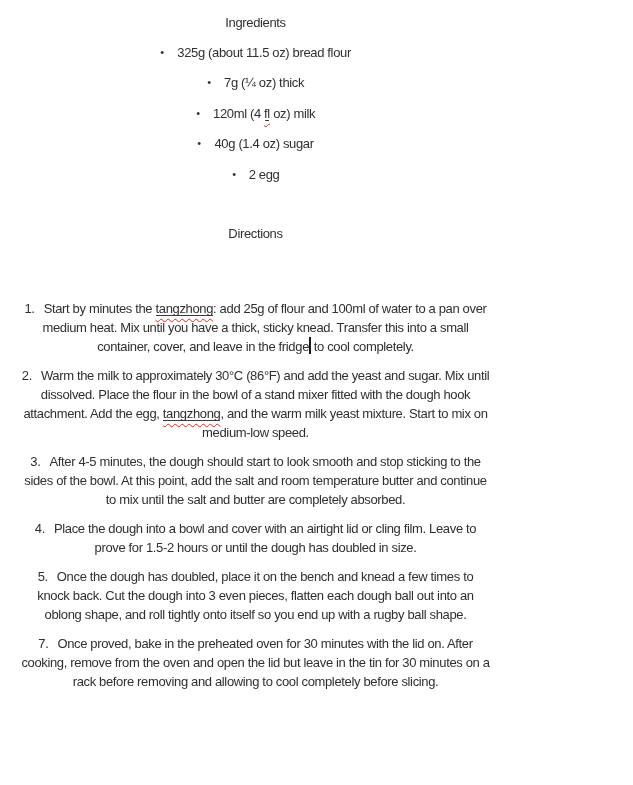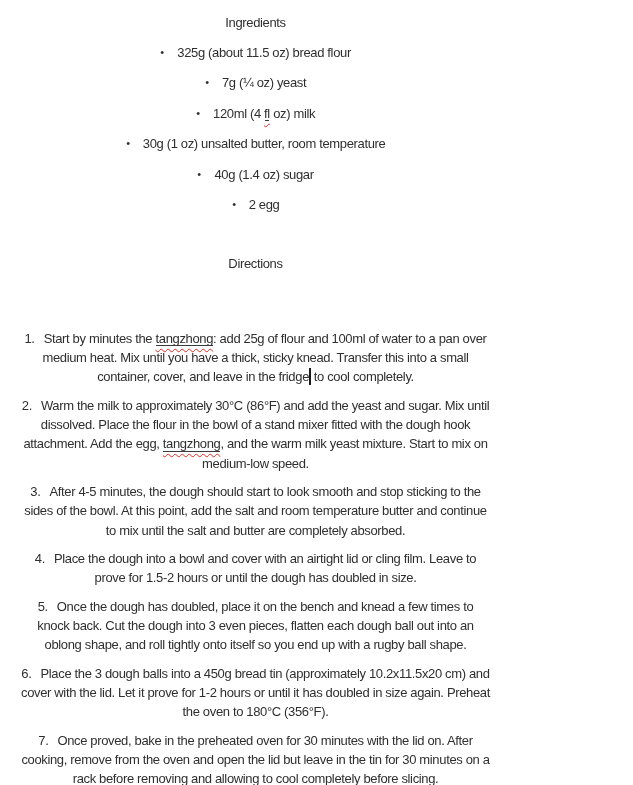--- a/index.html
+++ b/index.html
@@ -84,31 +84,29 @@
   }
 </style>
 </head>
 <body>
 
 <div class="page">
   <h2 class="doc-heading heading-ingredients">Ingredients</h2>
 
   <ul class="ingredients">
       <li><span class="bullet">•</span><span>325g (about 11.5 oz) bread flour</span></li>
-      <li><span class="bullet">•</span><span>7g (¼ oz) yeast</span></li>
+      <li><span class="bullet">•</span><span>7g (¼ oz) thick</span></li>
       <li><span class="bullet">•</span><span>120ml (4 </span><span class="misspelled">fl</span><span> oz) milk</span></li>
-      <li><span class="bullet">•</span><span>30g (1 oz) unsalted butter, room temperature</span></li>
       <li><span class="bullet">•</span><span>40g (1.4 oz) sugar</span></li>
       <li><span class="bullet">•</span><span>2 egg</span></li>
     </ul>
 
   <h2 class="doc-heading heading-directions">Directions</h2>
 
   <ol class="directions">
       <li><span class="num">1.</span><span>Start by minutes the </span><span class="misspelled">tangzhong</span><span>: add 25g of flour and 100ml of water to a pan over medium heat. Mix until you have a thick, sticky knead. Transfer this into a small container, cover, and leave in the fridge</span><span class="caret"></span><span> to cool completely.</span></li>
       <li><span class="num">2.</span><span>Warm the milk to approximately 30°C (86°F) and add the yeast and sugar. Mix until dissolved. Place the flour in the bowl of a stand mixer fitted with the dough hook attachment. Add the egg, </span><span class="misspelled">tangzhong</span><span>, and the warm milk yeast mixture. Start to mix on medium-low speed.</span></li>
       <li><span class="num">3.</span><span>After 4-5 minutes, the dough should start to look smooth and stop sticking to the sides of the bowl. At this point, add the salt and room temperature butter and continue to mix until the salt and butter are completely absorbed.</span></li>
       <li><span class="num">4.</span><span>Place the dough into a bowl and cover with an airtight lid or cling film. Leave to prove for 1.5-2 hours or until the dough has doubled in size.</span></li>
       <li><span class="num">5.</span><span>Once the dough has doubled, place it on the bench and knead a few times to knock back. Cut the dough into 3 even pieces, flatten each dough ball out into an oblong shape, and roll tightly onto itself so you end up with a rugby ball shape.</span></li>
-      <li><span class="num">6.</span><span>Place the 3 dough balls into a 450g bread tin (approximately 10.2x11.5x20 cm) and cover with the lid. Let it prove for 1-2 hours or until it has doubled in size again. Preheat the oven to 180°C (356°F).</span></li>
       <li><span class="num">7.</span><span>Once proved, bake in the preheated oven for 30 minutes with the lid on. After cooking, remove from the oven and open the lid but leave in the tin for 30 minutes on a rack before removing and allowing to cool completely before slicing.</span></li>
     </ol>
 </div>
 
 </body></html>

